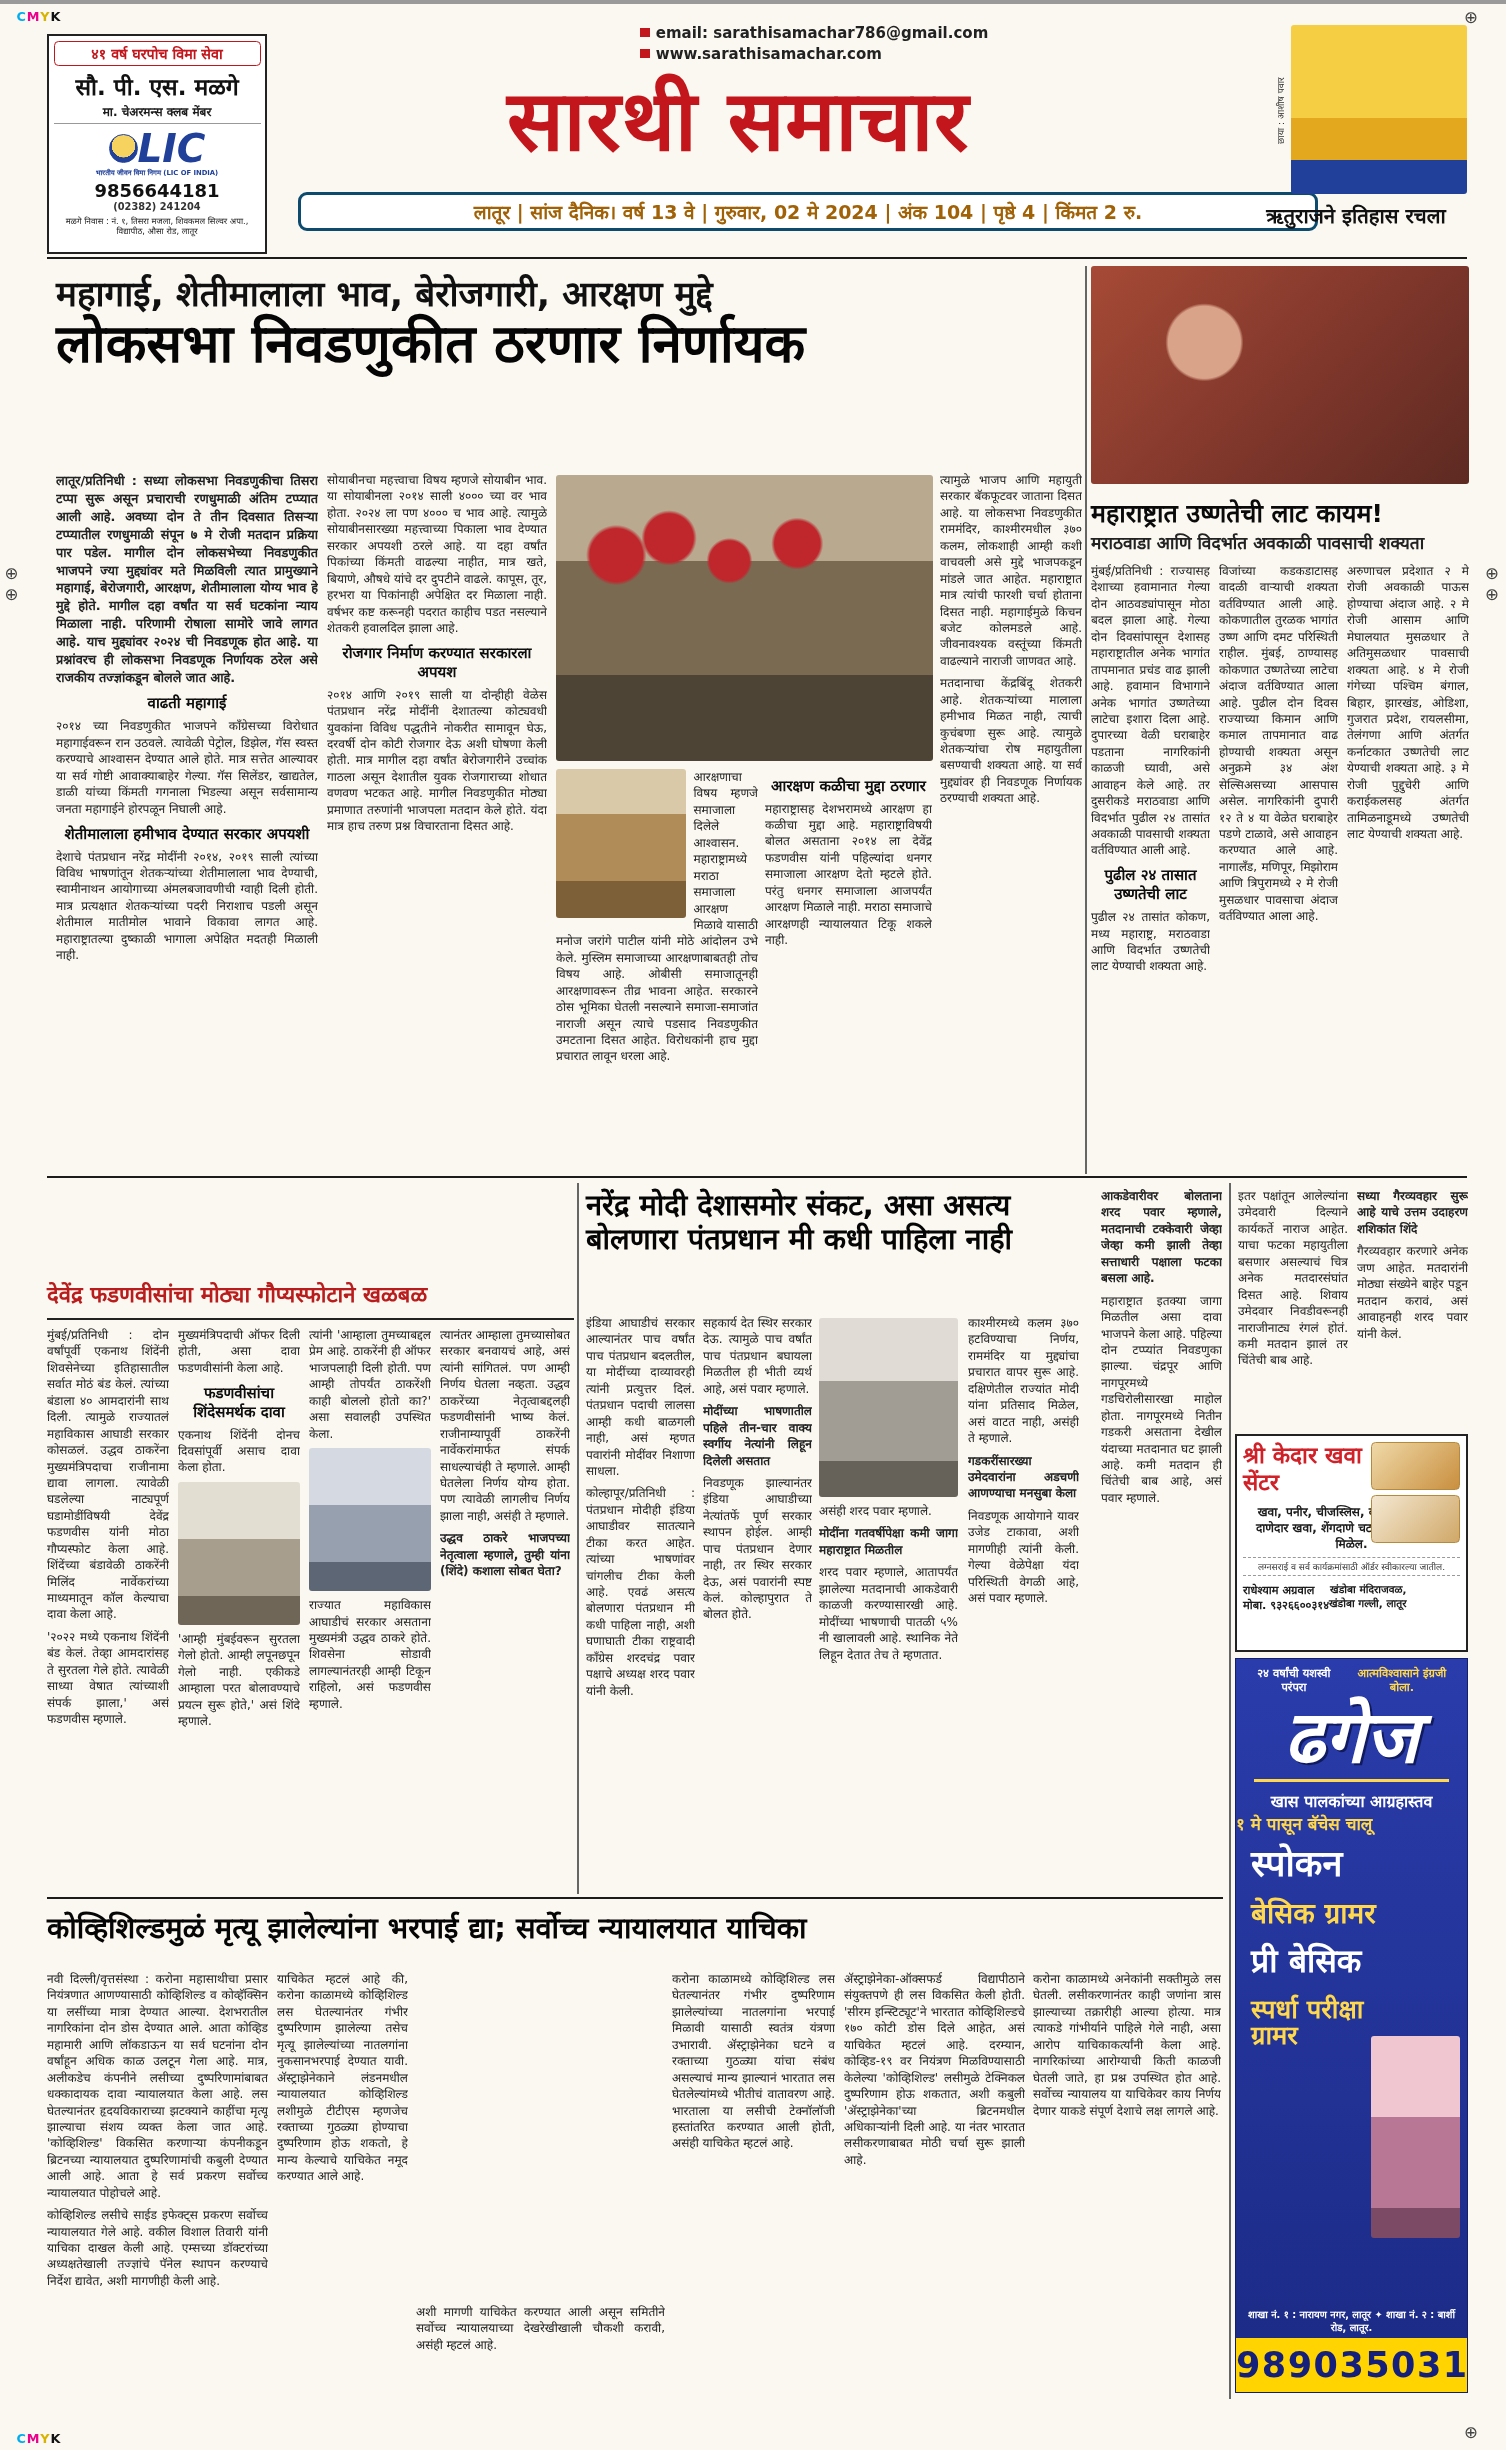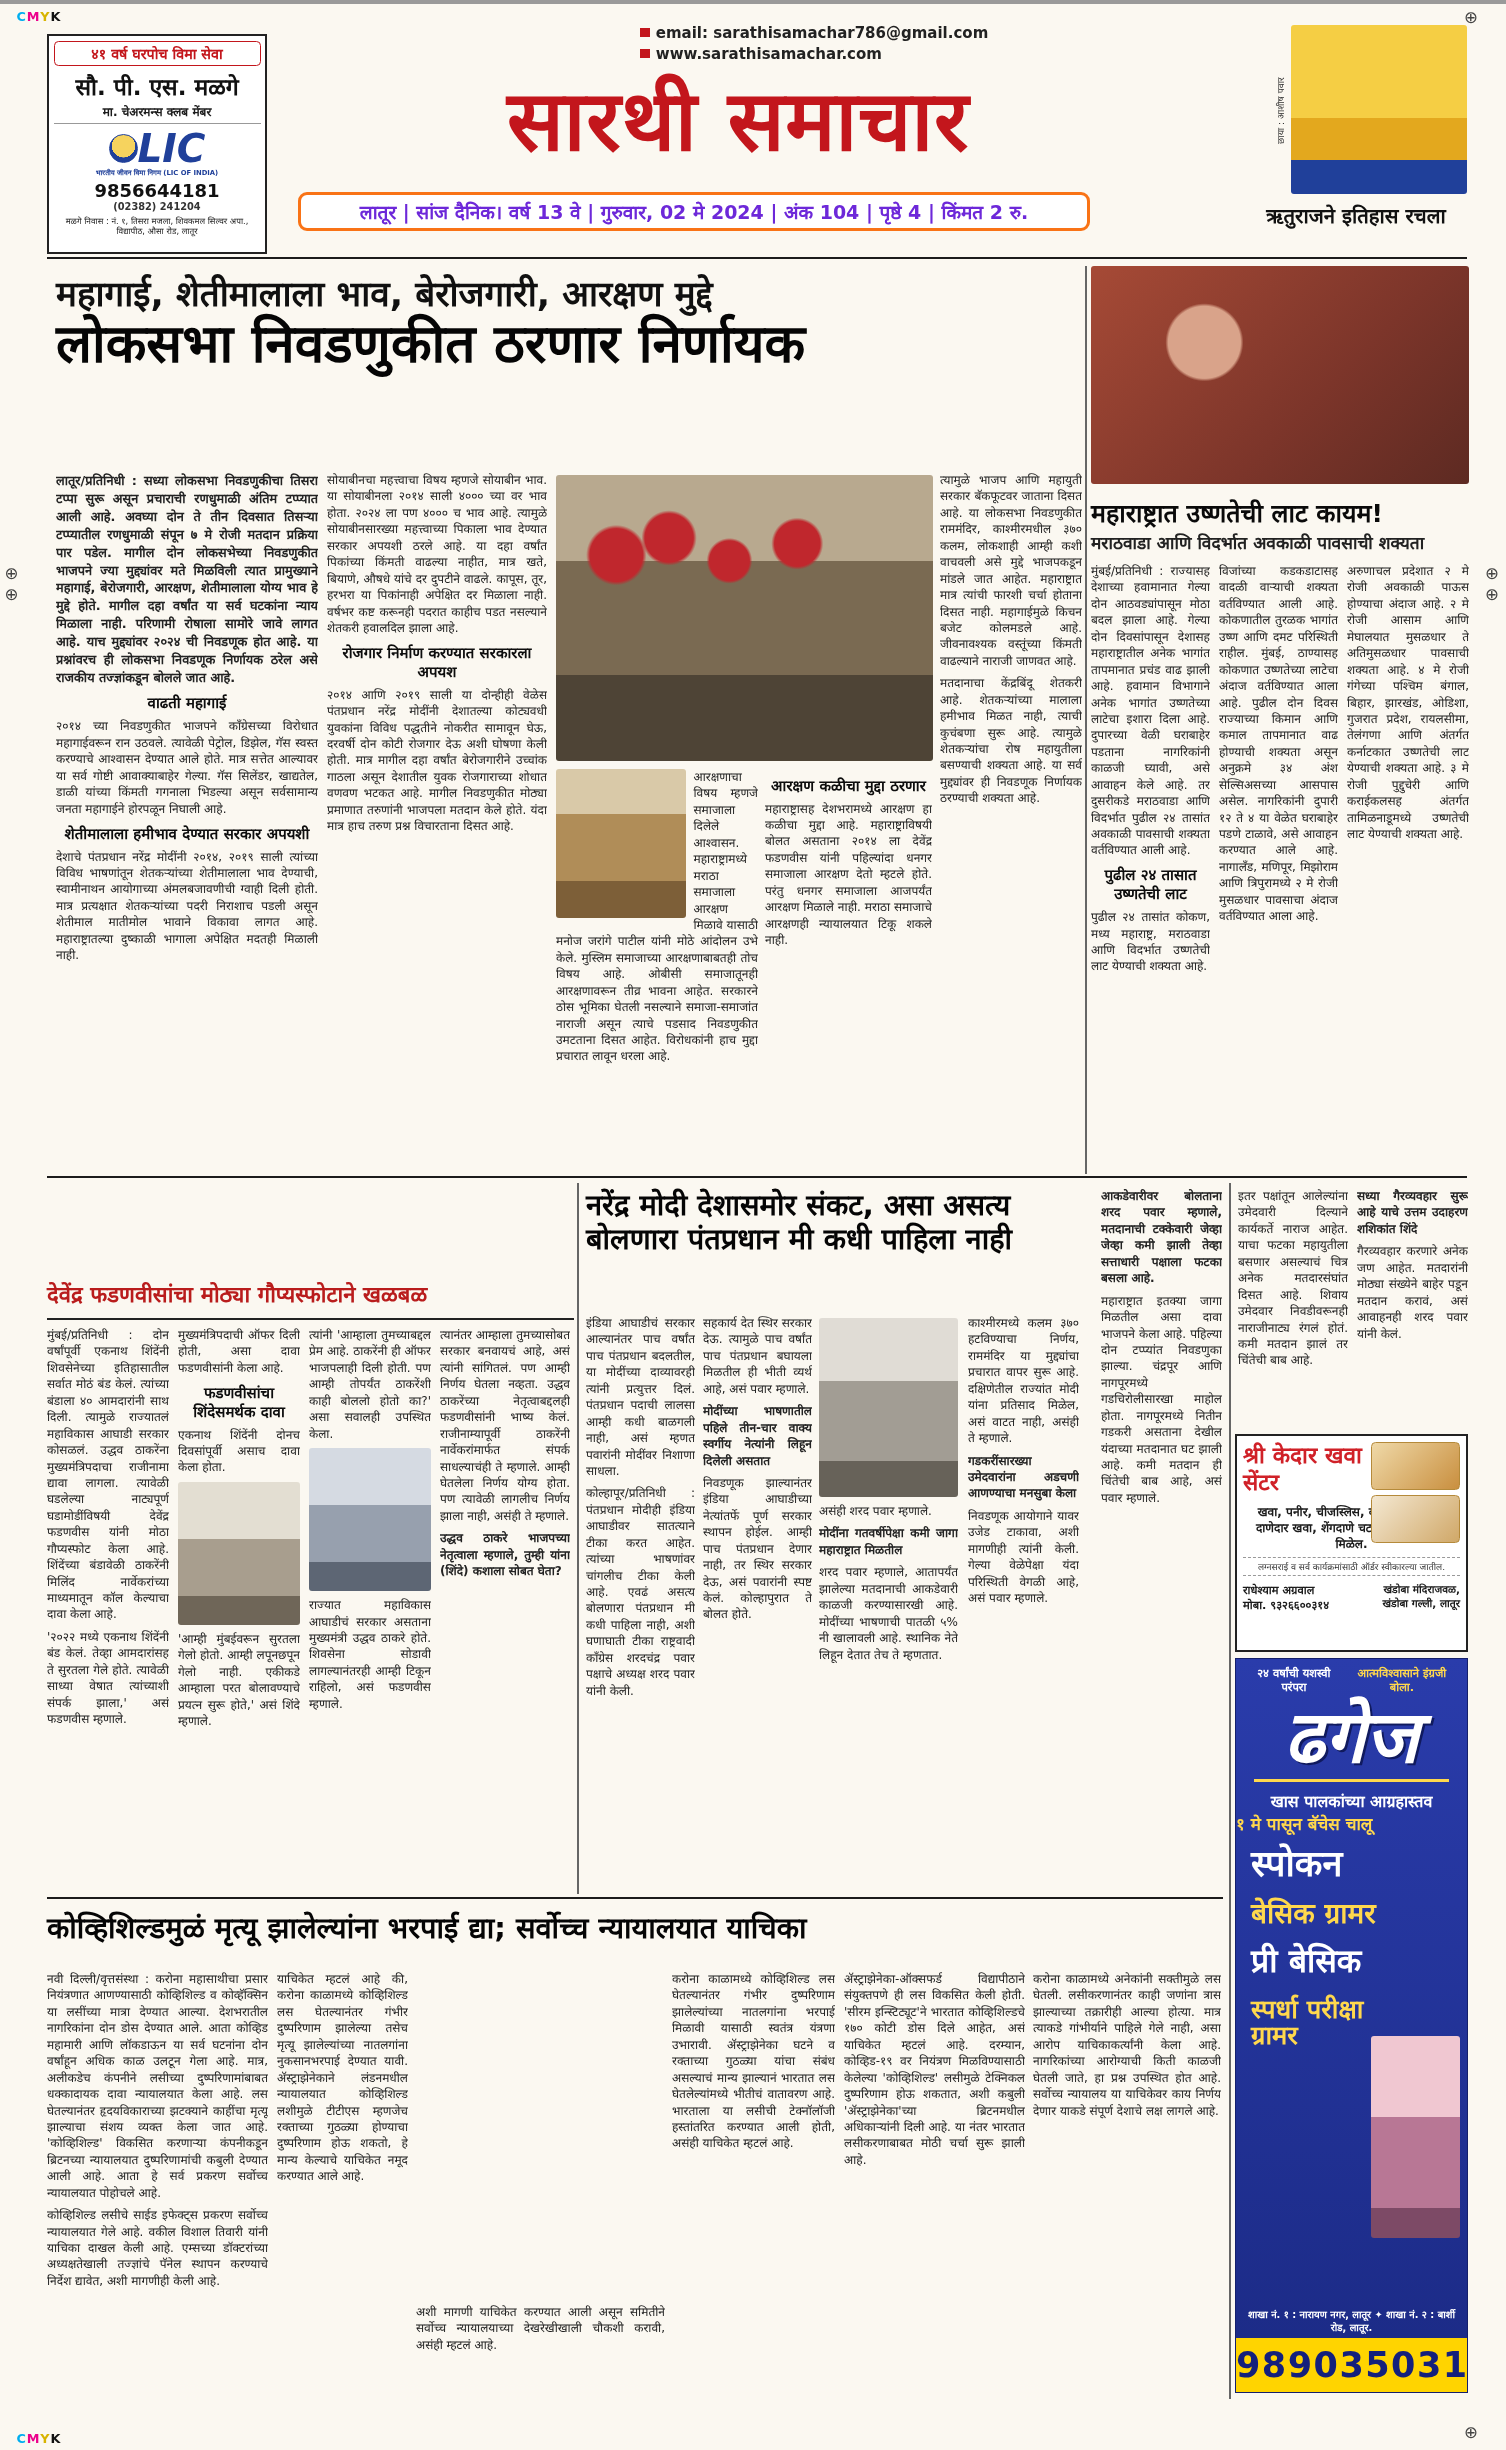--- a/index.html
+++ b/index.html
@@ -24,22 +24,22 @@
   .lic-phone{font-size:18px;font-weight:900;color:#111;margin-top:3px}
   .lic-phone2{font-size:9.8px;font-weight:700;color:#333}
   .lic-addr{font-size:8.3px;color:#222;margin-top:3.8px;line-height:1.25}
 
   .contact{position:absolute;left:640px;top:19.6px;font-size:15px;font-weight:700;color:#222}
   .contact .row{display:flex;align-items:center;gap:6px;margin-bottom:3px}
   .bullet{width:9.8px;height:9.8px;background:#c3161c;display:inline-block}
 
   .masthead{position:absolute;left:298px;top:48px;width:880px;height:130px;display:flex;align-items:center;justify-content:center;
             font-size:84px;font-weight:900;color:#c3161c;white-space:nowrap;letter-spacing:0.8px}
-  .dateline{position:absolute;left:298px;top:188px;width:792px;height:39px;border:3px solid #f97316;border-radius:9px;
-            display:flex;align-items:center;justify-content:center;font-size:19px;font-weight:800;color:#6d28d9;background:#fff}
+  .dateline{position:absolute;left:298px;top:188px;width:1020px;height:39px;border:3px solid #0c4a6e;border-radius:9px;
+            display:flex;align-items:center;justify-content:center;font-size:19px;font-weight:800;color:#a16207;background:#fff}
 
   .cricket{position:absolute;left:1244px;top:21px;width:224px;height:218px}
   .cricket-photo{position:absolute;left:47px;top:0;width:176px;height:169px;border-radius:3px;
      background:linear-gradient(180deg,#f5ce44 0 55%,#e3a81e 55% 80%,#20409a 80%)}
   .cricket-credit{position:absolute;left:30px;top:4.5px;height:161px;writing-mode:vertical-rl;transform:rotate(180deg);
      font-size:9px;color:#333;text-align:center}
   .cricket-caption{position:absolute;left:0;top:176px;width:100%;text-align:center;font-size:20.3px;font-weight:900;color:#111}
 
   
   .kicker{position:absolute;left:56px;top:265px;font-size:35px;font-weight:800;color:#101010}
@@ -78,21 +78,21 @@
   .shinde-subhead{position:absolute;left:47px;top:1274px;width:527px;font-size:22px;font-weight:900;color:#b91c1c;padding-bottom:10px;border-bottom:2.3px solid #222}
   .modi-headline{left:586px;top:1184px;width:497px;font-size:29px}
   .cov-headline{left:47px;top:1907px;width:1175px;font-size:29px;white-space:nowrap}
 
   
   .khawa{position:absolute;left:1235px;top:1430px;width:233px;height:218px;border:2.3px solid #222;background:#fff;padding:6px;overflow:hidden}
   .khawa-thumb{position:absolute;border-radius:4.5px;border:0.8px solid #b58a3a}
   .khawa-title{width:132px;font-size:22.6px;font-weight:900;color:#d02128;line-height:1.2}
   .khawa-body{margin-top:7.5px;font-size:12px;font-weight:700;text-align:center;line-height:1.35}
   .khawa-note{margin-top:4.5px;font-size:9px;text-align:center;color:#333;border-top:0.8px dashed #999;border-bottom:0.8px dashed #999;padding:2.3px 0}
-  .khawa-contact{display:flex;justify-content:space-between;margin-top:6px;font-size:11.3px;font-weight:800}
+  .khawa-contact{display:flex;margin-top:6px;font-size:11.3px;font-weight:800}
   .khawa-contact .right{text-align:right;font-weight:700;font-size:10.5px}
 
   
   .dagej{position:absolute;left:1235px;top:1654px;width:233px;height:735px;background:linear-gradient(180deg,#2a3cab,#1b2a85);
          color:#fff;display:flex;flex-direction:column;overflow:hidden;border:1.5px solid #15206b}
   .dagej-toprow{display:flex;justify-content:space-between;padding:7.5px 7.5px 0;font-size:11.3px;font-weight:800;text-align:center;line-height:1.25}
   .dagej-toprow .right{color:#ffd84d}
   .dagej-logo{font-size:72px;font-weight:900;font-style:italic;text-align:center;line-height:1.15;
               text-shadow:2.3px 2.3px 0 #101a5e;border-bottom:3px solid #ffd84d;margin:1.5px 18px 7.5px}
   .dagej-promo1{text-align:center;font-size:16px;font-weight:800;color:#fff}

